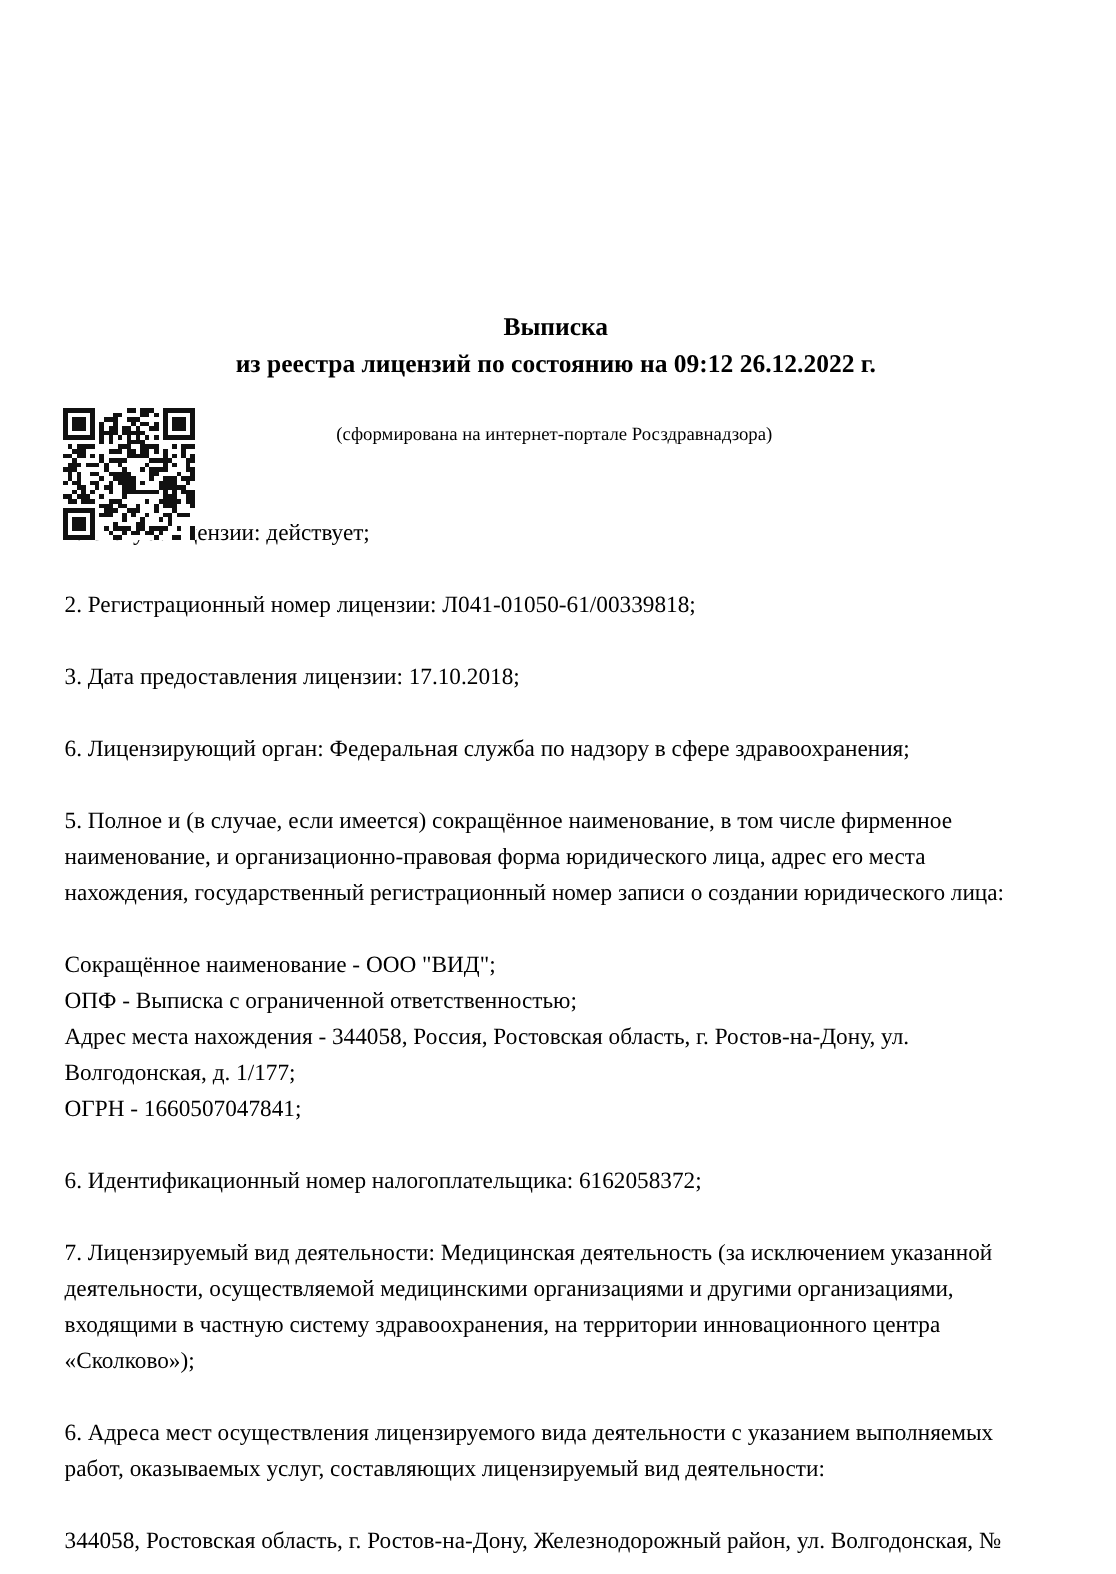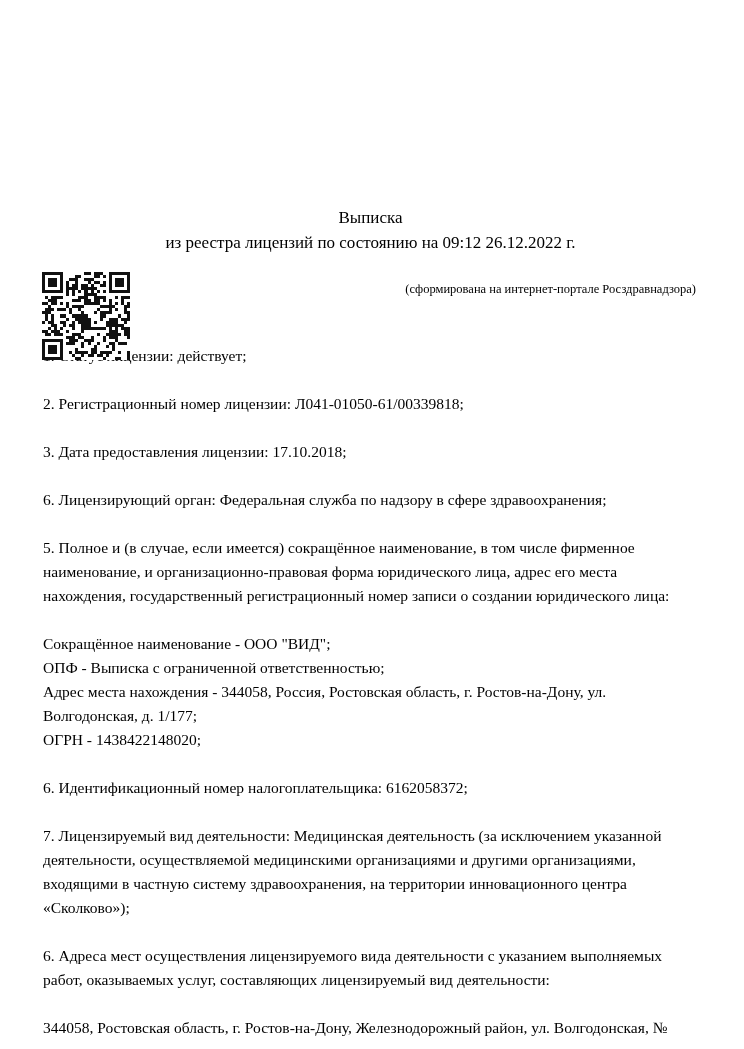--- a/index.html
+++ b/index.html
@@ -24,26 +24,26 @@
     top: 66px;
     left: 41px;
     width: 90px;
     height: 88px;
     background: #ffffff;
   }
   .doc-title {
     margin-top: 206px;
     text-align: center;
     font-size: 17px;
-    font-weight: normal;
+    font-weight: bold;
     line-height: 1.45;
   }
   .doc-subtitle {
     margin-top: 26px;
-    text-align: right;
+    text-align: center;
     font-size: 12.5px;
     line-height: 1.3;
     padding-right: 2px;
   }
   .content {
     margin-top: 46px;
     font-size: 15.5px;
     line-height: 24px;
   }
   .content p {
@@ -76,21 +76,21 @@
     <p>1. Статус лицензии: действует;</p>
     <p>2. Регистрационный номер лицензии: Л041-01050-61/00339818;</p>
     <p>3. Дата предоставления лицензии: 17.10.2018;</p>
     <p>6. Лицензирующий орган: Федеральная служба по надзору в сфере здравоохранения;</p>
     <p>5. Полное и (в случае, если имеется) сокращённое наименование, в том числе фирменное наименование, и организационно-правовая форма юридического лица, адрес его места нахождения, государственный регистрационный номер записи о создании юридического лица:</p>
 
     <div class="block">
       <span class="line">Сокращённое наименование - ООО "ВИД";</span>
       <span class="line">ОПФ - Выписка с ограниченной ответственностью;</span>
       <span class="line">Адрес места нахождения - 344058, Россия, Ростовская область, г. Ростов-на-Дону, ул. Волгодонская, д. 1/177;</span>
-      <span class="line">ОГРН - 1438422148020;</span>
+      <span class="line">ОГРН - 1660507047841;</span>
     </div>
 
     <p>6. Идентификационный номер налогоплательщика: 6162058372;</p>
     <p>7. Лицензируемый вид деятельности: Медицинская деятельность (за исключением указанной деятельности, осуществляемой медицинскими организациями и другими организациями, входящими в частную систему здравоохранения, на территории инновационного центра «Сколково»);</p>
     <p>6. Адреса мест осуществления лицензируемого вида деятельности с указанием выполняемых работ, оказываемых услуг, составляющих лицензируемый вид деятельности:</p>
     <p>344058, Ростовская область, г. Ростов-на-Дону, Железнодорожный район, ул. Волгодонская, №</p>
   </div>
 
 </div>
 

